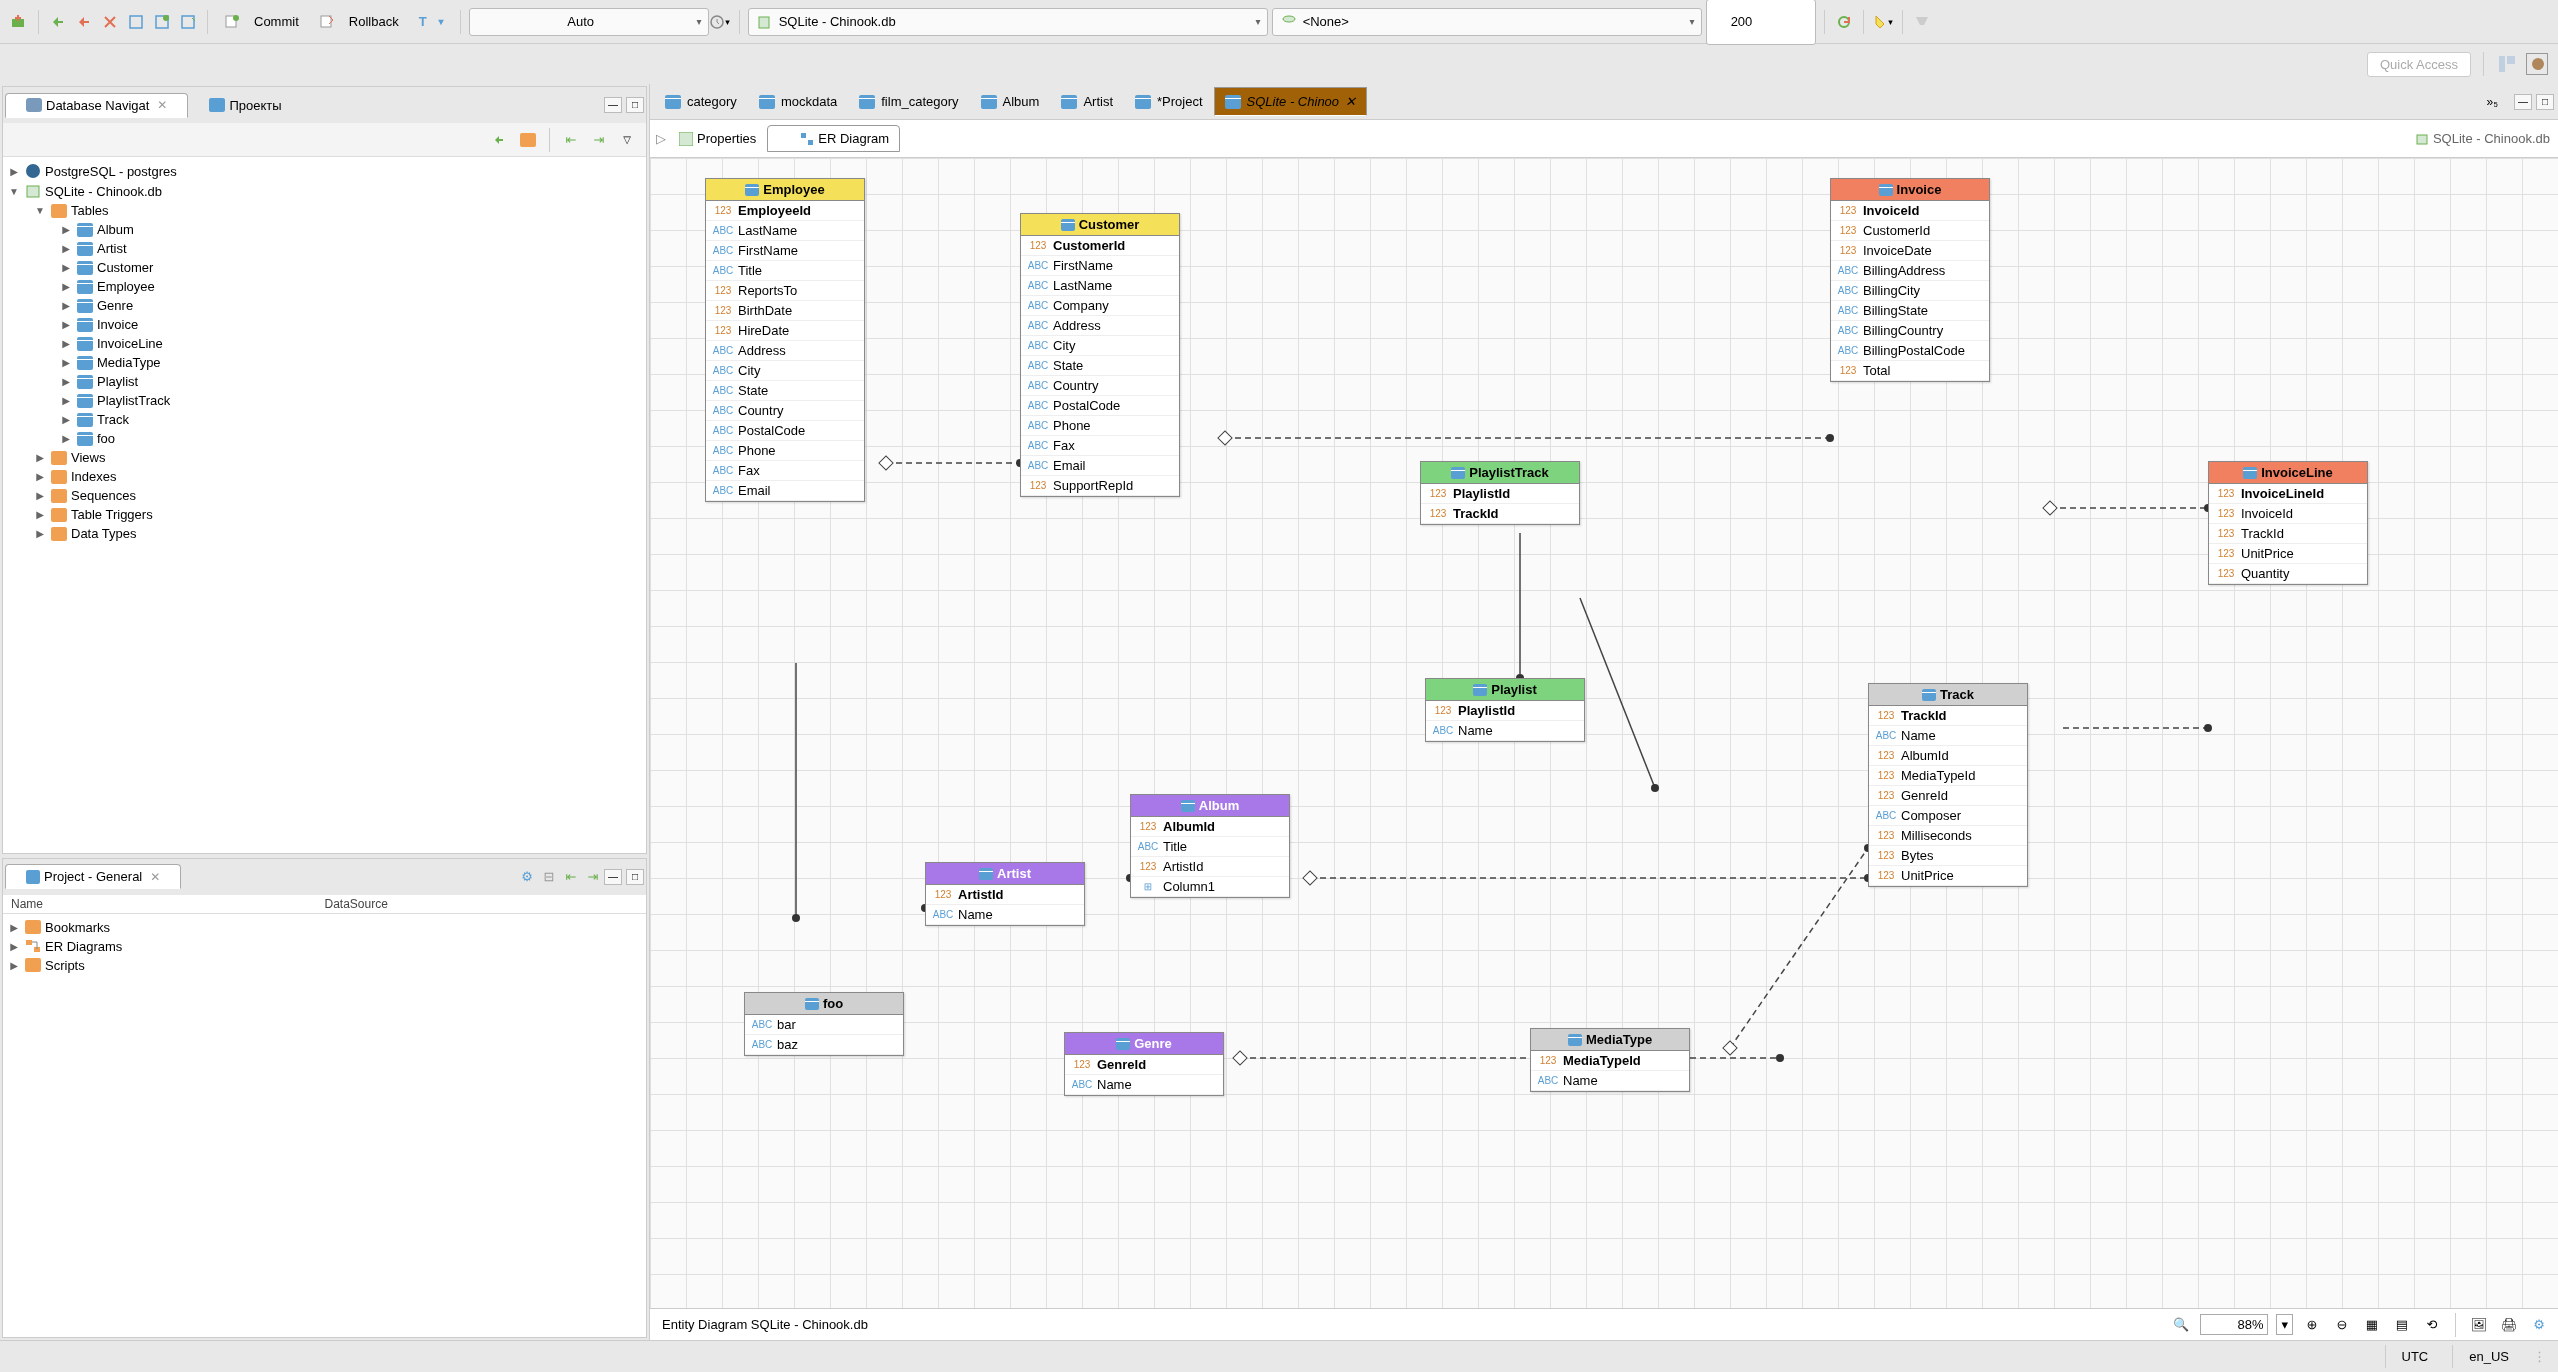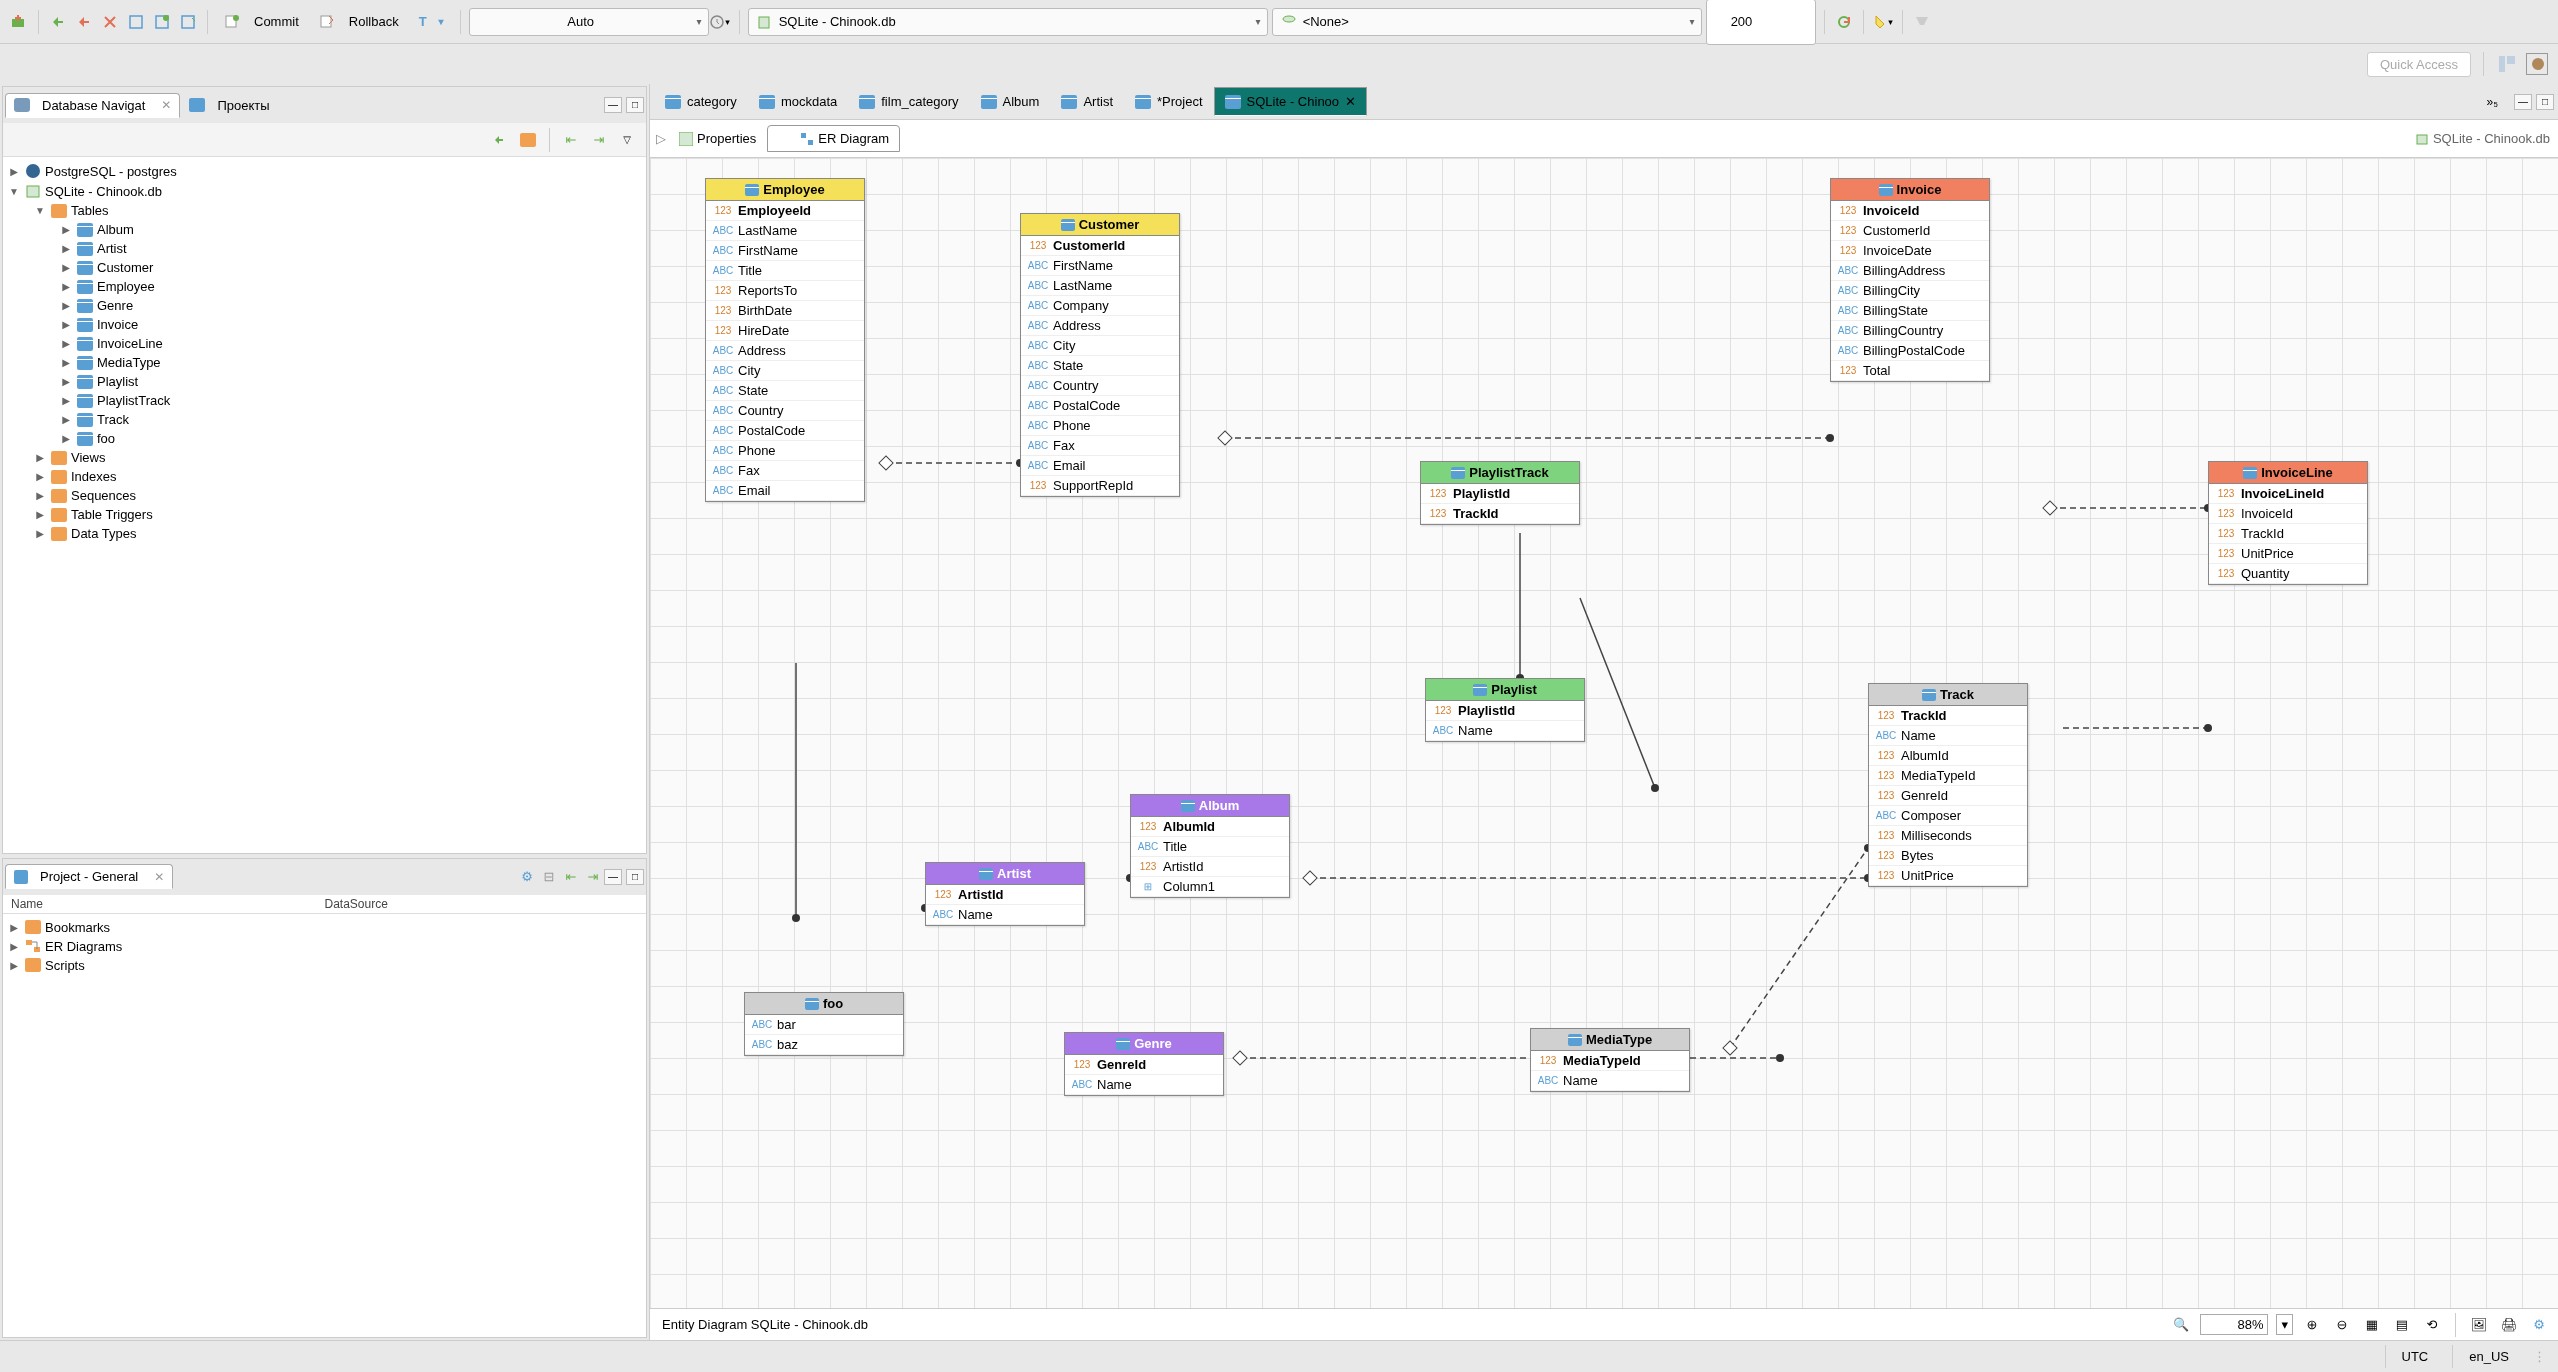--- a/index.html
+++ b/index.html
@@ -10,36 +10,36 @@
 .toolbar-btn { display: inline-flex; align-items: center; gap: 12px; padding: 2px 8px; cursor: pointer; }
 .dropdown { display: inline-flex; align-items: center; border: 1px solid #bbb; background: #fafafa; height: 28px; padding: 0 24px 0 8px; position: relative; border-radius: 3px; }
 .dropdown::after { content: "▾"; position: absolute; right: 6px; color: #666; font-size: 10px; }
 .input-box { border: 1px solid #bbb; background: #fff; height: 46px; padding: 0 24px; border-radius: 3px; }
 .quick-access-row { display: flex; align-items: center; justify-content: flex-end; height: 40px; padding: 0 10px; gap: 8px; }
 .quick-access { border: 1px solid #ccc; background: #fff; color: #aaa; padding: 4px 12px; border-radius: 3px; }
 .main-area { display: flex; height: calc(100% - 44px - 40px - 32px); }
 .left-col { width: 650px; display: flex; flex-direction: column; border-right: 1px solid #ccc; }
 .panel { background: #e8e8e8; border: 1px solid #ccc; margin: 2px; display: flex; flex-direction: column; }
 .panel-tabs { display: flex; align-items: center; height: 36px; background: #e8e8e8; padding: 0 2px; }
-.panel-tab { display: inline-flex; align-items: center; gap: 12px; padding: 4px 8px; border: 1px solid transparent; cursor: pointer; position: relative; }
+.panel-tab { display: inline-flex; align-items: center; gap: 4px; padding: 4px 20px; border: 1px solid transparent; cursor: pointer; position: relative; }
 .panel-tab.active { background: #fff; border: 1px solid #aaa; border-bottom-color: #fff; border-radius: 4px 4px 0 0; }
 .panel-tab .close-x { color: #999; font-size: 12px; margin-left: 4px; cursor: pointer; }
 .panel-toolbar { display: flex; align-items: center; justify-content: flex-end; gap: 6px; padding: 4px 8px; background: #f4f4f4; border-bottom: 1px solid #ddd; height: 34px; }
 .filter-input { width: 100%; border: 1px solid #ccc; background: #fff; padding: 4px 8px; margin: 4px; color: #888; }
 .tree { flex: 1; background: #fff; overflow: auto; padding: 4px 0; }
 .tree-row { display: flex; align-items: center; gap: 4px; padding: 2px 4px; cursor: pointer; white-space: nowrap; }
 .tree-arrow { width: 14px; text-align: center; color: #666; font-size: 10px; }
 .table-icon { display: inline-block; width: 16px; height: 14px; background: #5a9fd4; border-radius: 2px; position: relative; }
 .table-icon::before { content: ""; position: absolute; top: 3px; left: 0; right: 0; height: 1px; background: #fff; }
 .folder-icon { display: inline-block; width: 16px; height: 14px; background: #f0a050; border-radius: 2px; }
 .db-icon { display: inline-block; width: 16px; height: 14px; background: #7a9abc; border-radius: 3px; }
 .right-col { flex: 1; display: flex; flex-direction: column; }
 .editor-tabs { display: flex; align-items: center; height: 36px; background: #e8e8e8; border-bottom: 1px solid #ccc; padding: 0 4px; position: relative; }
 .editor-tab { display: inline-flex; align-items: center; gap: 6px; padding: 6px 10px; border: 1px solid transparent; cursor: pointer; position: relative; }
-.editor-tab.active { background: #0f766e; border: 1px solid #999; border-bottom-color: #fff; }
+.editor-tab.active { background: #a16207; border: 1px solid #999; border-bottom-color: #fff; font-style: italic; }
 .sub-tabs { display: flex; align-items: center; height: 38px; background: #fff; border-bottom: 1px solid #ccc; padding: 0 4px; position: relative; }
 .sub-tab { display: inline-flex; align-items: center; gap: 4px; padding: 5px 10px; cursor: pointer; border: 1px solid transparent; }
 .sub-tab.active { background: #fff; border: 1px solid #999; border-radius: 4px 4px 0 0; padding-left: 32px; }
 .breadcrumb-right { position: absolute; right: 8px; color: #666; display: flex; align-items: center; gap: 4px; }
 .diagram-area { flex: 1; position: relative; background: #fafafa; overflow: hidden; }
 .grid-bg { position: absolute; inset: 0; background-image: linear-gradient(#e0e0e0 1px, transparent 1px), linear-gradient(90deg, #e0e0e0 1px, transparent 1px); background-size: 36px 36px; }
 .er-table { position: absolute; background: #fff; border: 1px solid #888; min-width: 160px; box-shadow: 1px 1px 2px rgba(0,0,0,.15); }
 .er-header { display: flex; align-items: center; gap: 4px; padding: 3px 8px; font-weight: bold; justify-content: center; border-bottom: 1px solid #888; }
 .er-col { display: flex; align-items: center; gap: 4px; padding: 2px 6px; border-bottom: 1px solid #eee; }
 .col-type { font-size: 10px; color: #5a9fd4; width: 22px; text-align: center; }

